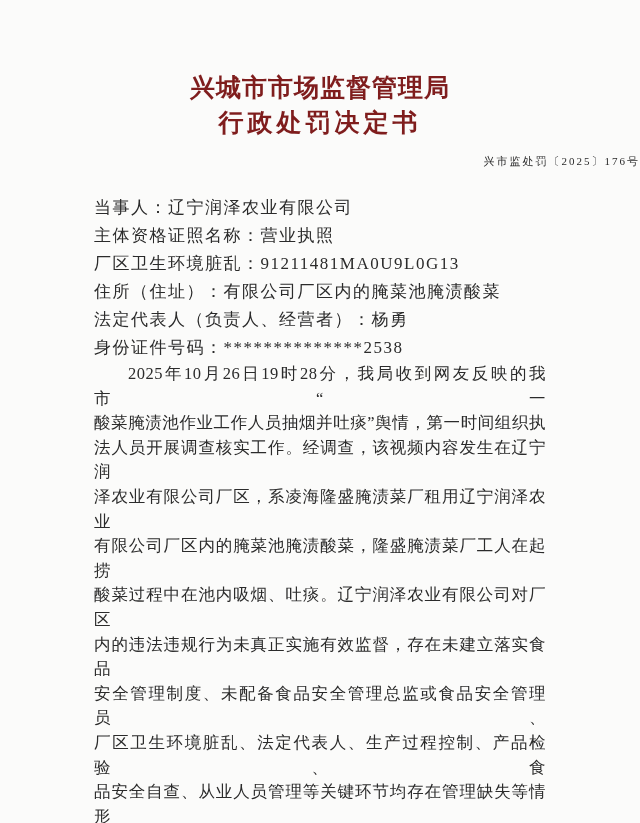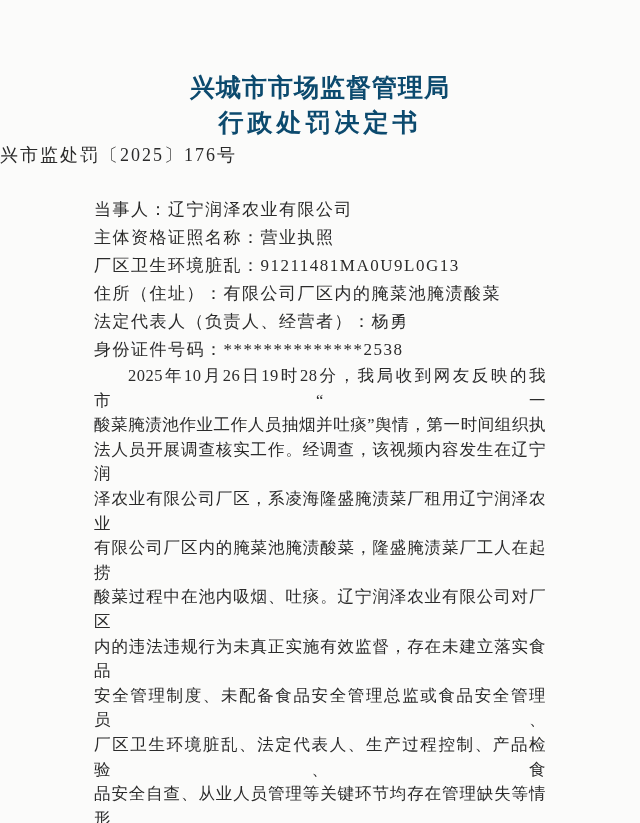--- a/index.html
+++ b/index.html
@@ -16,41 +16,41 @@
     padding-top: 70px;
     font-family: "Liberation Serif", "DejaVu Serif", serif;
     color: #2b2b2b;
     overflow: hidden;
   }
   .title-line {
     text-align: center;
     font-weight: 700;
     font-size: 25px;
     line-height: 35px;
-    color: #0c4a6e;
+    color: #7f1d1d;
   }
   .title-line.first {
     letter-spacing: 1px;
   }
   .title-line.second {
     letter-spacing: 4px;
   }
   .doc-number {
-    margin-top: 4px;
-    text-align: left;
-    font-size: 18px;
+    margin-top: 10px;
+    text-align: right;
+    font-size: 11px;
     line-height: 22px;
     letter-spacing: 2px;
   }
   .content {
     width: 452px;
     margin: 0 auto;
   }
   .party-block {
-    margin-top: 30px;
+    margin-top: 22px;
   }
   .party-line {
     font-size: 17px;
     line-height: 28px;
     letter-spacing: 1.5px;
     white-space: nowrap;
   }
   .body-block {
     margin-top: 0;
   }

